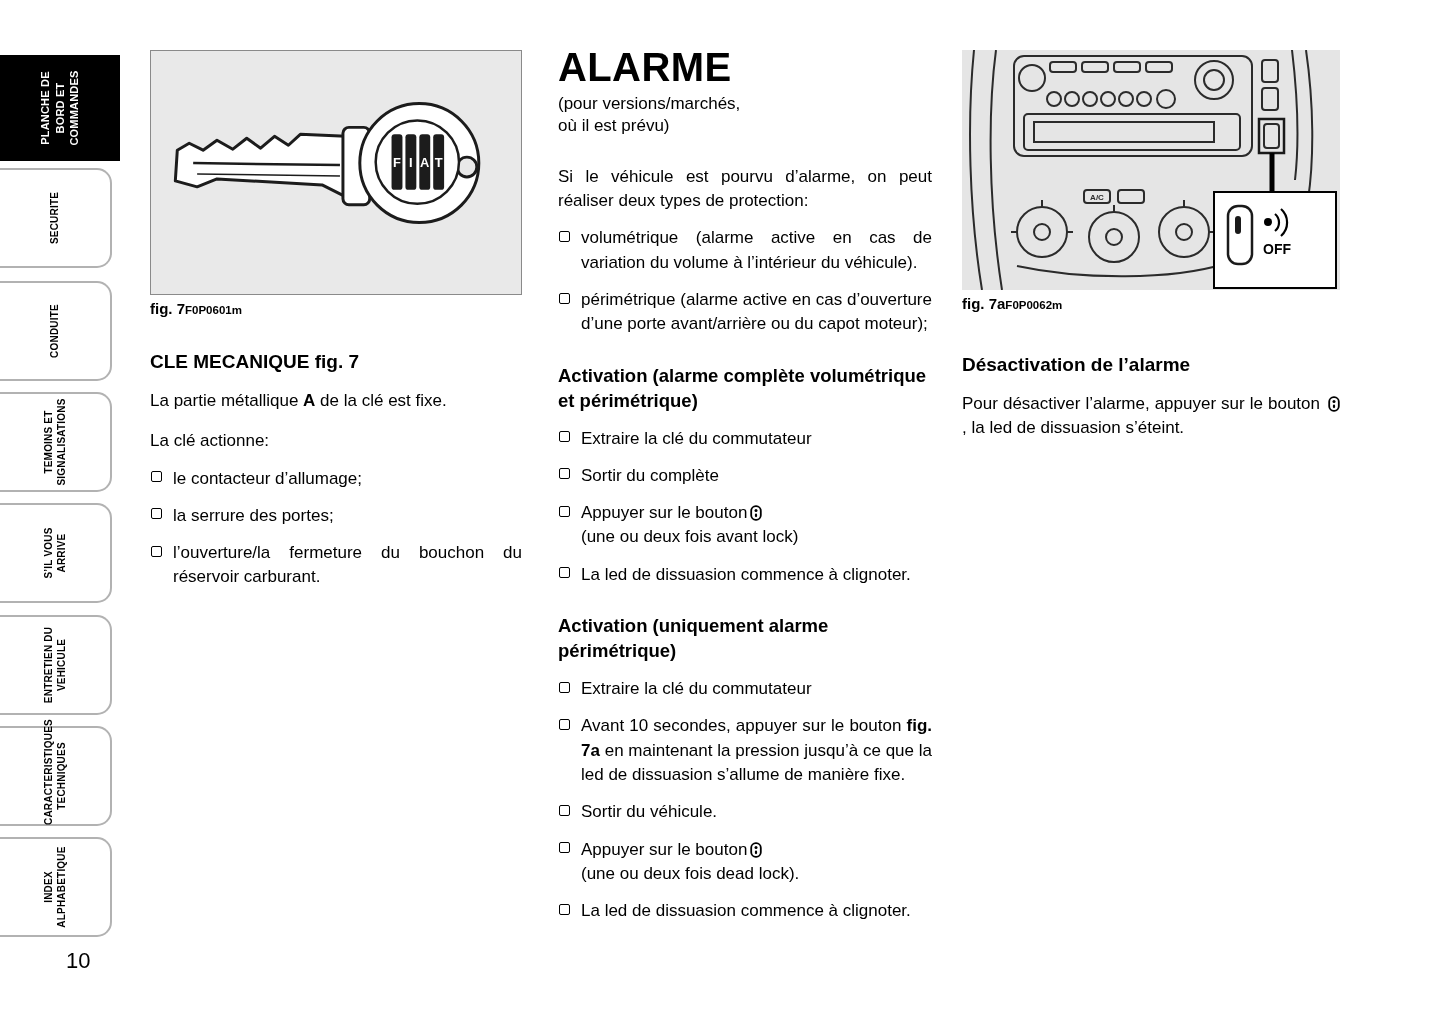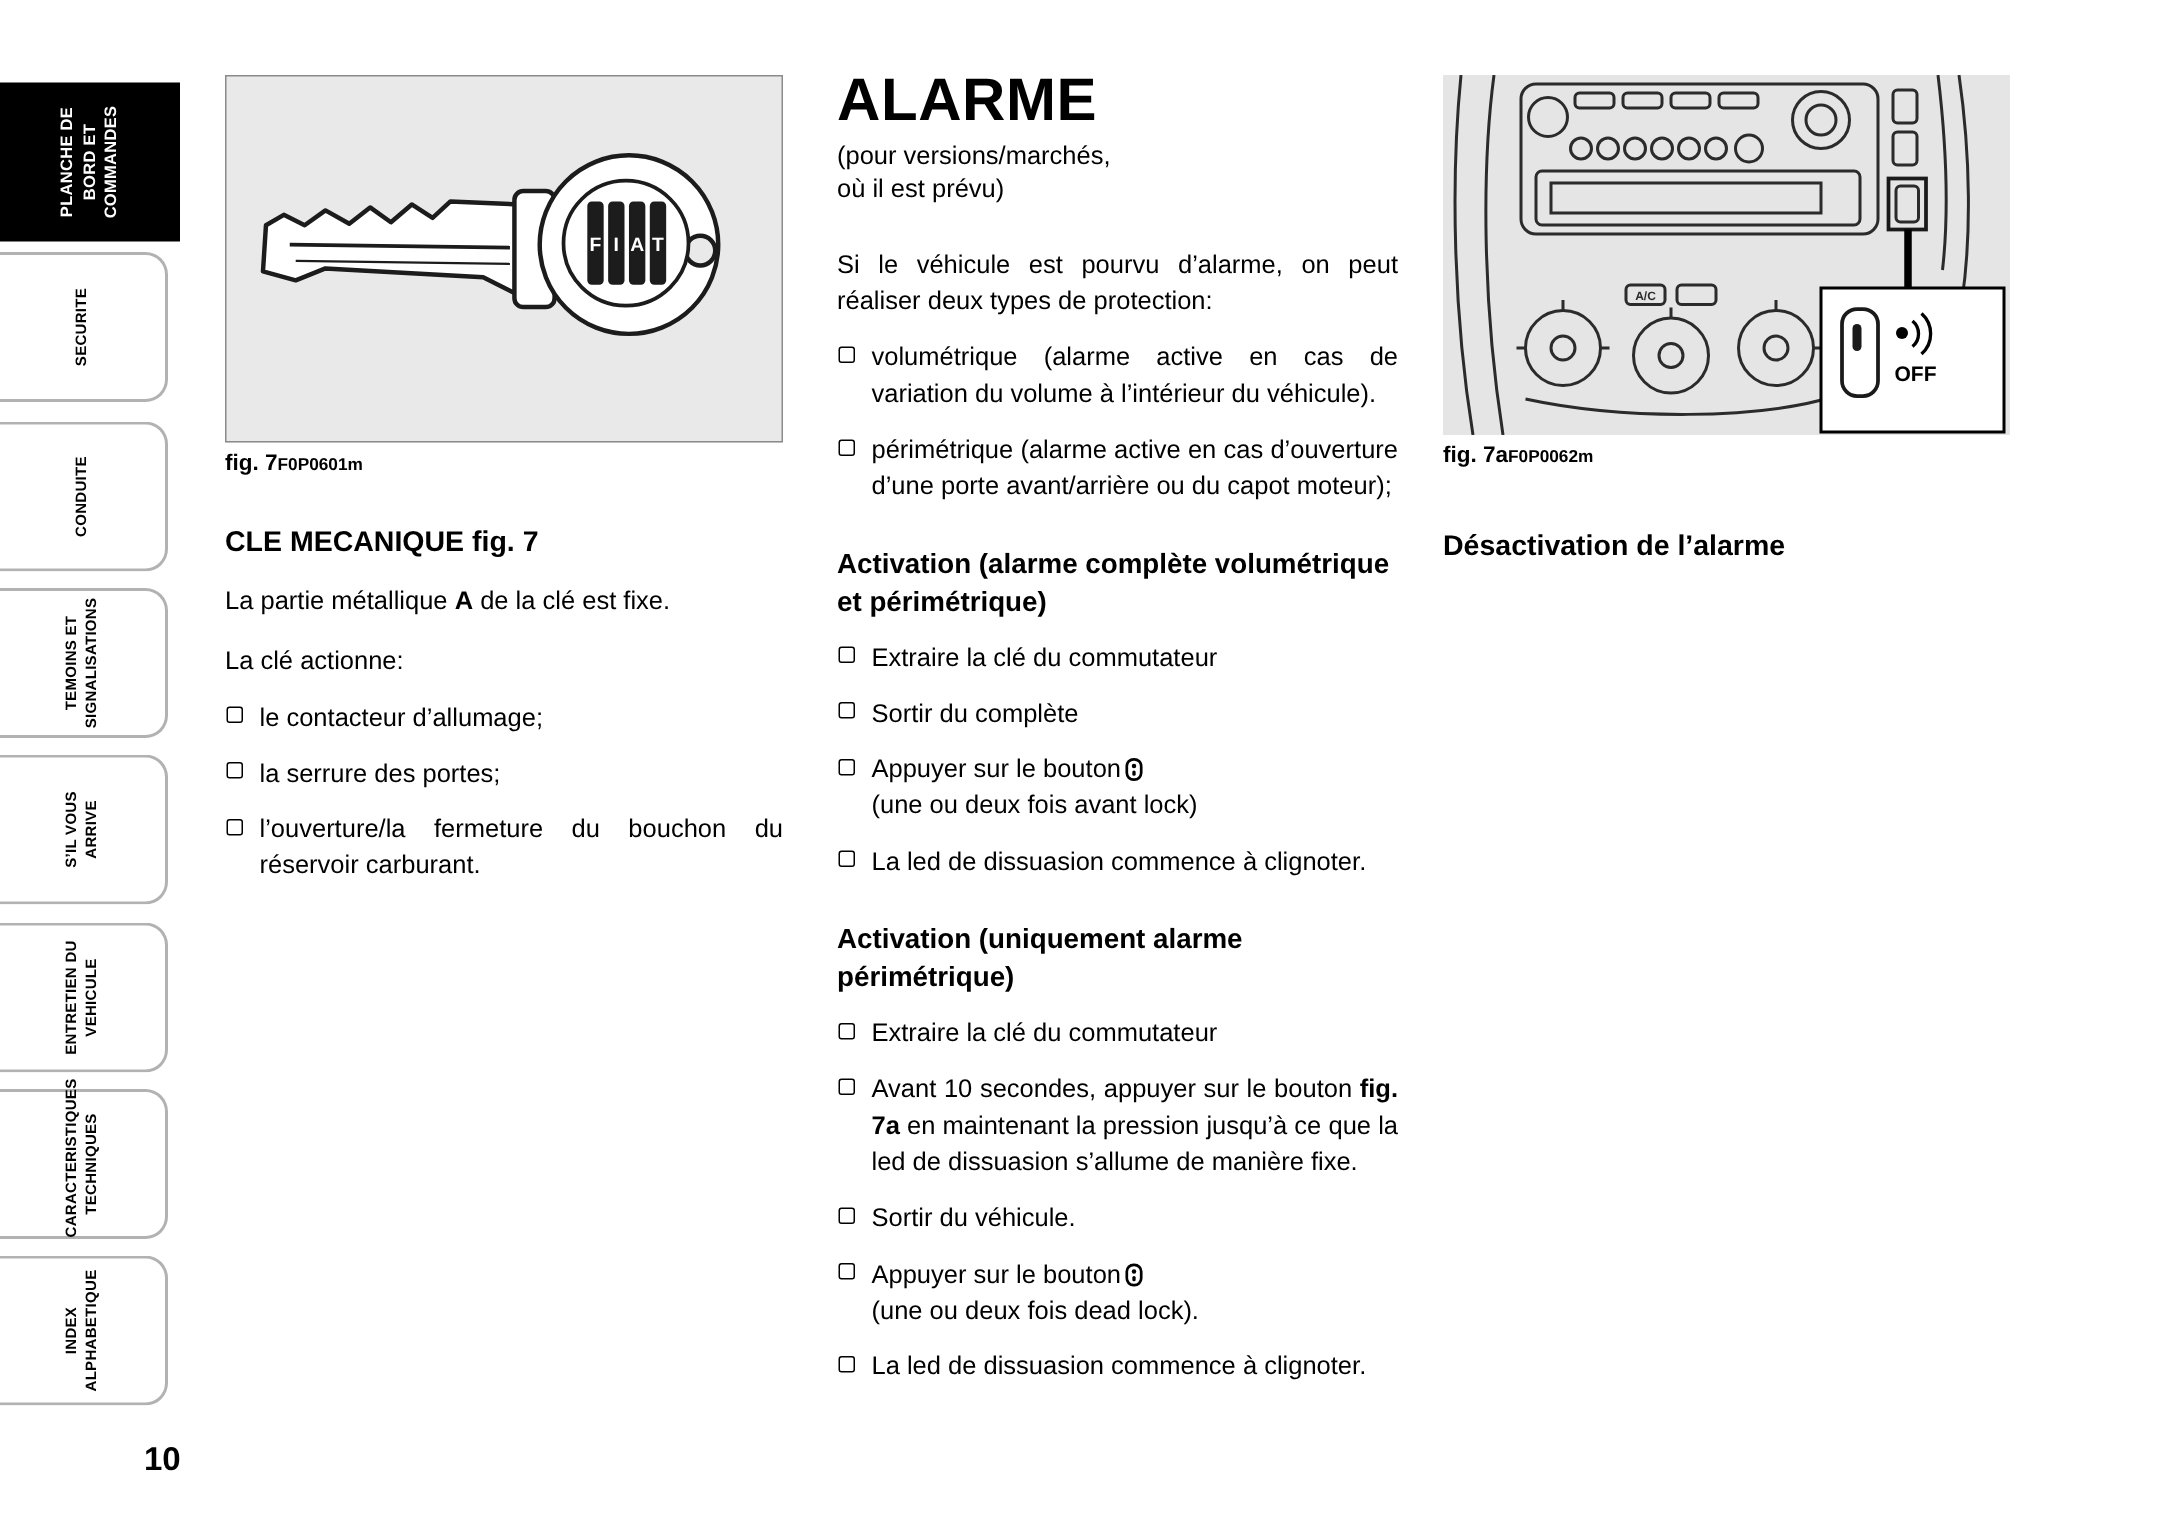--- a/index.html
+++ b/index.html
@@ -6,21 +6,21 @@
   html,body { width:1445px; height:1026px; }
   body { background:#fff; color:#000; font-family:"Liberation Sans", sans-serif; position:relative; overflow:hidden; }
   .pre { white-space:pre-line; }
 
   
   #sidebar { position:absolute; left:0; top:0; width:132px; height:1026px; }
   .tab { position:absolute; left:0; width:112px; background:#fff; border:2px solid #b2b2b2; border-left:none; border-radius:0 15px 15px 0; }
   .tab.active { width:120px; background:#000; border:none; border-radius:0; color:#fff; }
   .rot { position:absolute; top:50%; left:50%; transform:translate(-50%,-50%) rotate(-90deg); text-align:center; font-weight:bold; font-size:10px; line-height:1.32; letter-spacing:.2px; white-space:pre-line; width:98px; }
   .tab.active .rot { font-size:11px; width:102px; }
-  #pagenum { position:absolute; left:96px; top:948px; font-size:22px; font-weight:bold;margin-top:12px; }
+  #pagenum { position:absolute; left:66px; top:948px; font-size:22px; font-weight:normal; }
 
   
   .col { position:absolute; top:50px; }
   #col1 { left:150px; width:372px; }
   #col2 { left:558px; width:374px; top:46px; }
   #col3 { left:962px; width:378px; }
 
   .figbox { width:100%; overflow:hidden; }
   #col1 .figbox { height:245px; background:#e9e9e9; border:1px solid #8a8a8a; }
   #col3 .figbox { height:240px; background:#e5e5e5; }
@@ -260,13 +260,18 @@
       </svg>
     </div>
     <figcaption class="figcap">
       <span class="figlabel">fig. 7a</span>
       <span class="figcode">F0P0062m</span>
     </figcaption>
   </figure>
 
   <h2>Désactivation de l’alarme</h2>
 
+  <p><span>Pour désactiver l’alarme, appuyer sur le bouton </span><svg class="fob" width="12" height="16" viewBox="0 0 12 16">
+        <rect x="1.2" y="1.2" width="9.6" height="13.6" rx="4.6" fill="none" stroke="#000" stroke-width="1.8"></rect>
+        <circle cx="6" cy="5.6" r="1.5" fill="#000"></circle>
+        <rect x="4.9" y="8.6" width="2.2" height="3.6" rx="1.1" fill="#000"></rect>
+      </svg><span>, la led de dissuasion s’éteint.</span></p>
 </section>
 
 </body></html>

